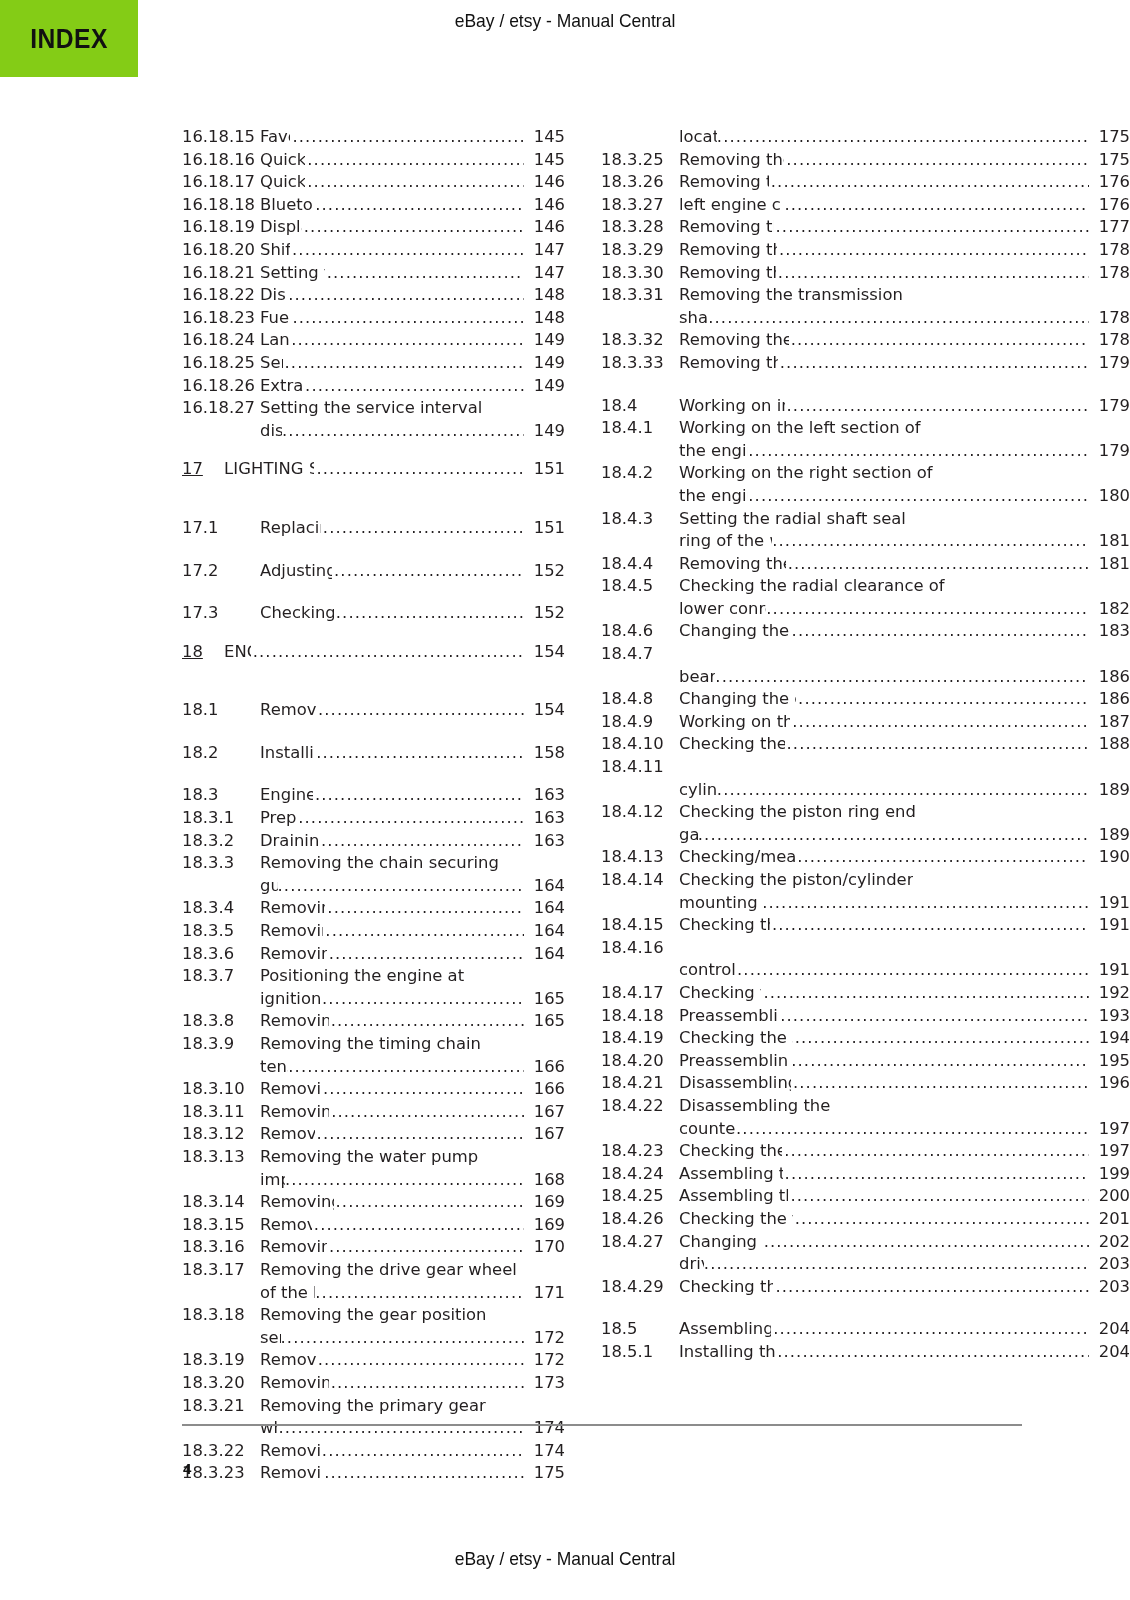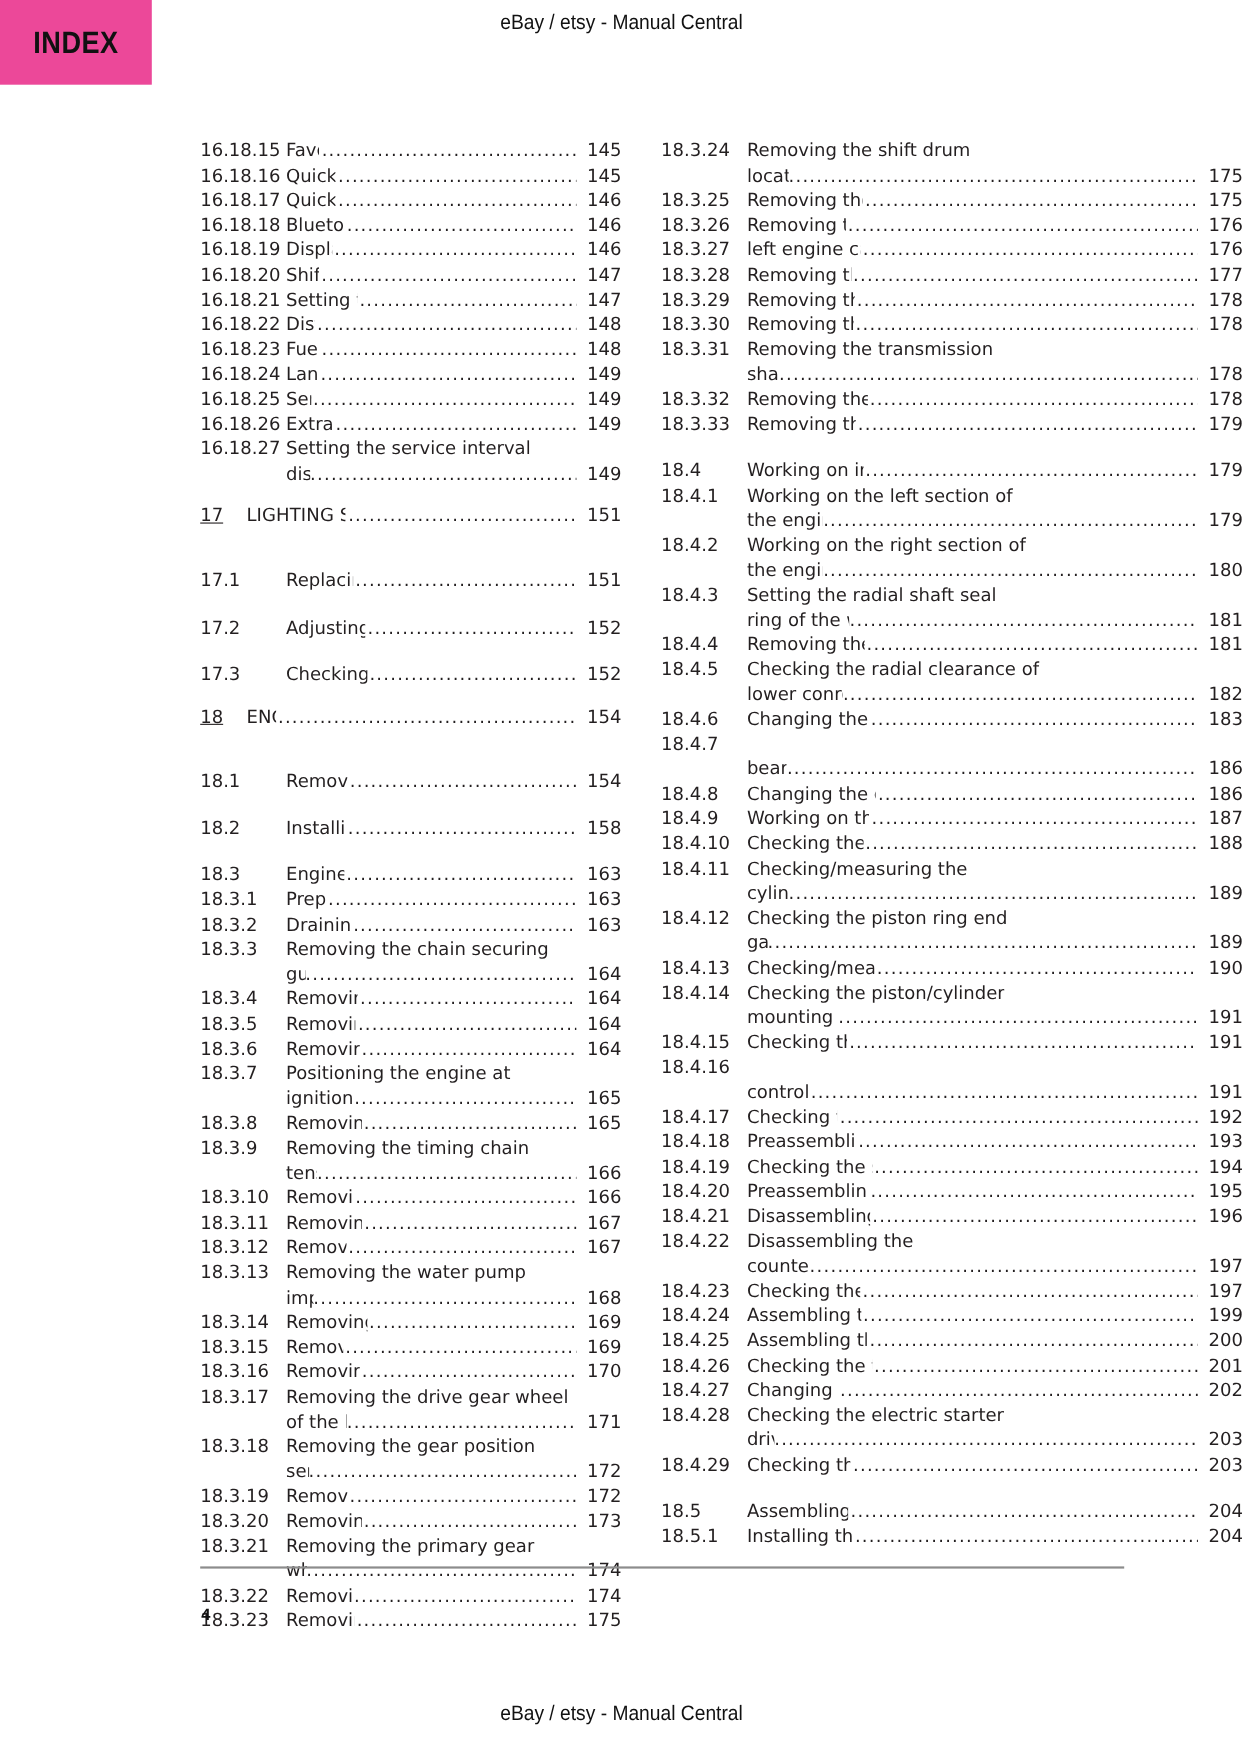--- a/index.html
+++ b/index.html
@@ -16,21 +16,21 @@
     overflow: hidden;
   }
 
   
   #index-tab {
     position: absolute;
     left: 0;
     top: 0;
     width: 138px;
     height: 77px;
-    background: #ec4899;
+    background: #84cc16;
     display: flex;
     align-items: center;
     justify-content: center;
   }
   #index-tab .tab-label {
     font-family: "Liberation Sans", sans-serif;
     font-weight: bold;
     font-size: 28px;
     letter-spacing: 0.5px;
     color: #111111;
@@ -565,27 +565,20 @@
       <div class="row d3">
         <span class="num">18.3.23</span>
         <span class="title-wrap">
           <span class="title">Removing the shift shaft</span>
           <span class="leader"></span>
         </span>
         <span class="page">175</span>
       </div>
     </div>
   <div class="toc-col right" id="col-right">
-      <div class="row d3 nodots">
-        <span class="num">18.3.24</span>
-        <span class="title-wrap">
-          <span class="title">Removing the shift drum</span>
-        </span>
-        <span class="page"></span>
-      </div>
       <div class="row d3 cont">
         <span class="num"></span>
         <span class="title-wrap">
           <span class="title">locating</span>
           <span class="leader"></span>
         </span>
         <span class="page">175</span>
       </div>
       <div class="row d3">
         <span class="num">18.3.25</span>
@@ -781,23 +774,20 @@
       <div class="row d3">
         <span class="num">18.4.10</span>
         <span class="title-wrap">
           <span class="title">Checking the cylinder head</span>
           <span class="leader"></span>
         </span>
         <span class="page">188</span>
       </div>
       <div class="row d3 nodots">
         <span class="num">18.4.11</span>
-        <span class="title-wrap">
-          <span class="title">Checking/measuring the</span>
-        </span>
         <span class="page"></span>
       </div>
       <div class="row d3 cont">
         <span class="num"></span>
         <span class="title-wrap">
           <span class="title">cylinder</span>
           <span class="leader"></span>
         </span>
         <span class="page">189</span>
       </div>
@@ -946,27 +936,20 @@
         </span>
         <span class="page">201</span>
       </div>
       <div class="row d3">
         <span class="num">18.4.27</span>
         <span class="title-wrap">
           <span class="title">Changing the stator</span>
           <span class="leader"></span>
         </span>
         <span class="page">202</span>
-      </div>
-      <div class="row d3 nodots">
-        <span class="num">18.4.28</span>
-        <span class="title-wrap">
-          <span class="title">Checking the electric starter</span>
-        </span>
-        <span class="page"></span>
       </div>
       <div class="row d3 cont">
         <span class="num"></span>
         <span class="title-wrap">
           <span class="title">drive</span>
           <span class="leader"></span>
         </span>
         <span class="page">203</span>
       </div>
       <div class="row d3">

